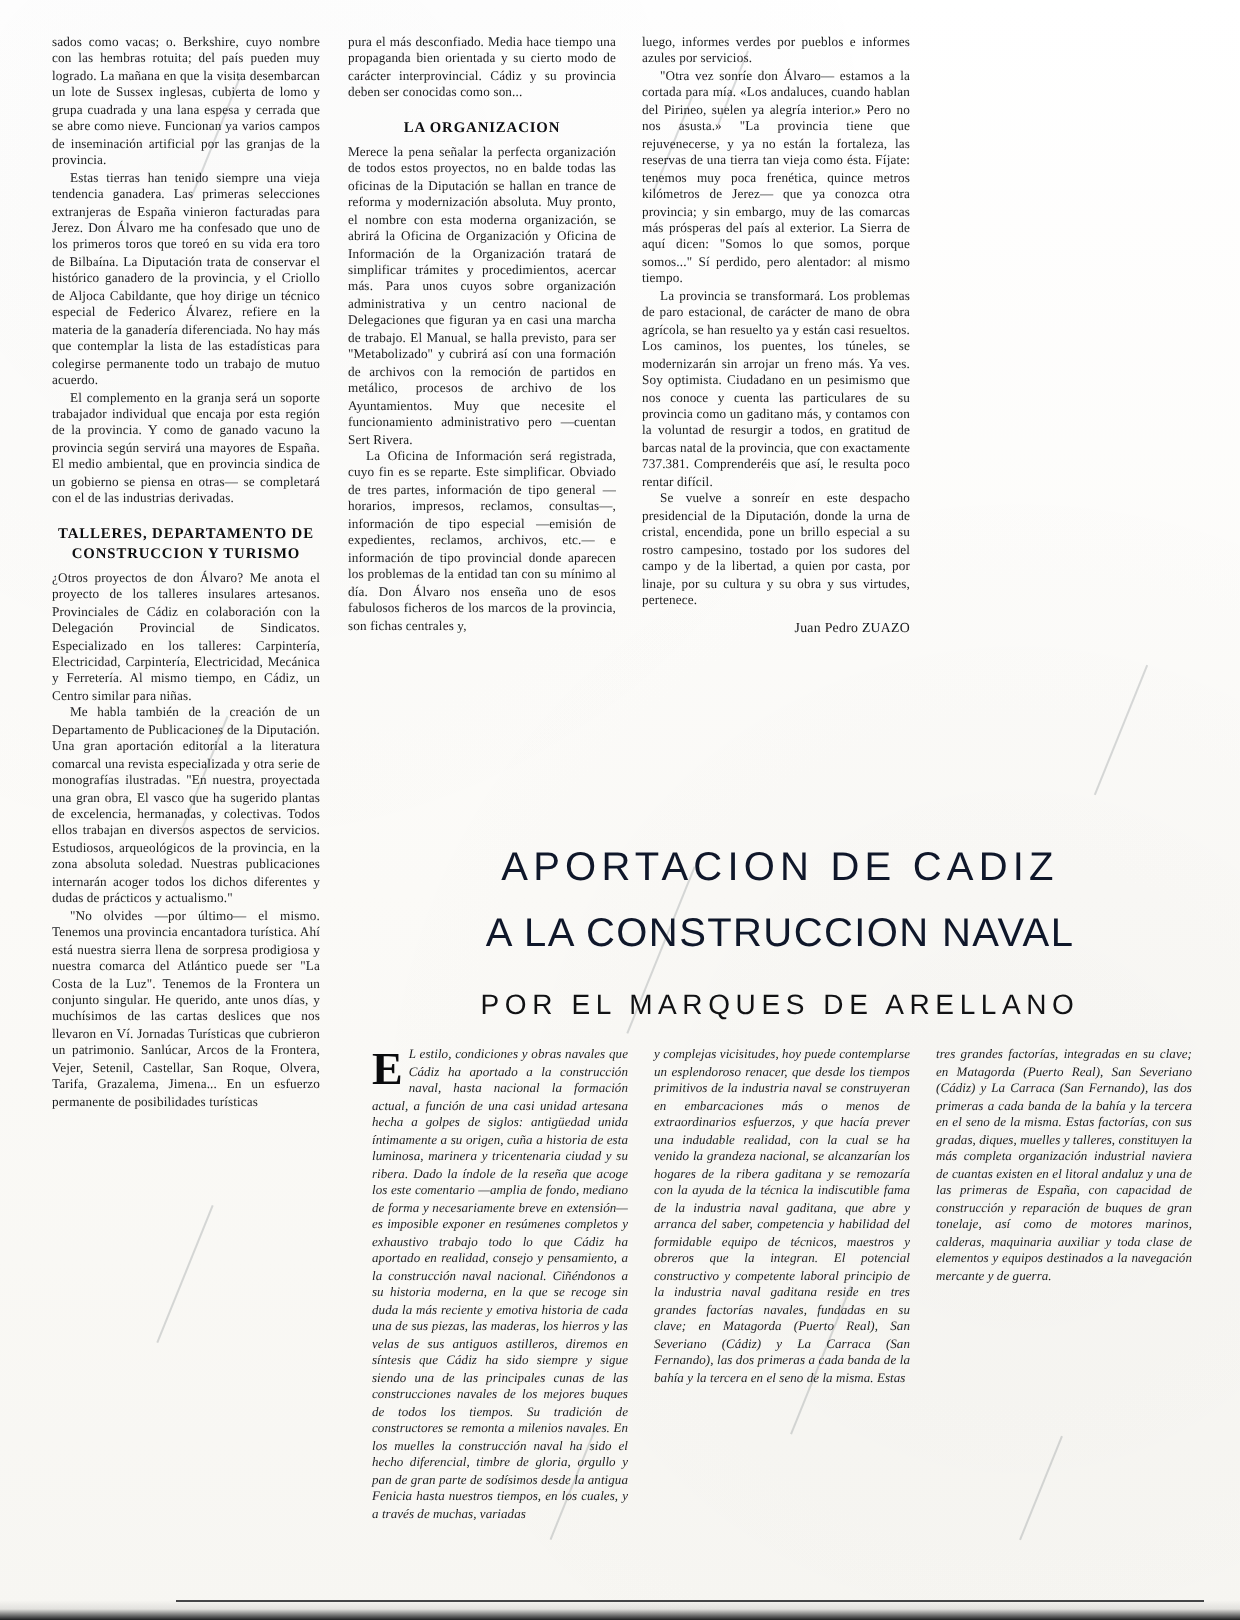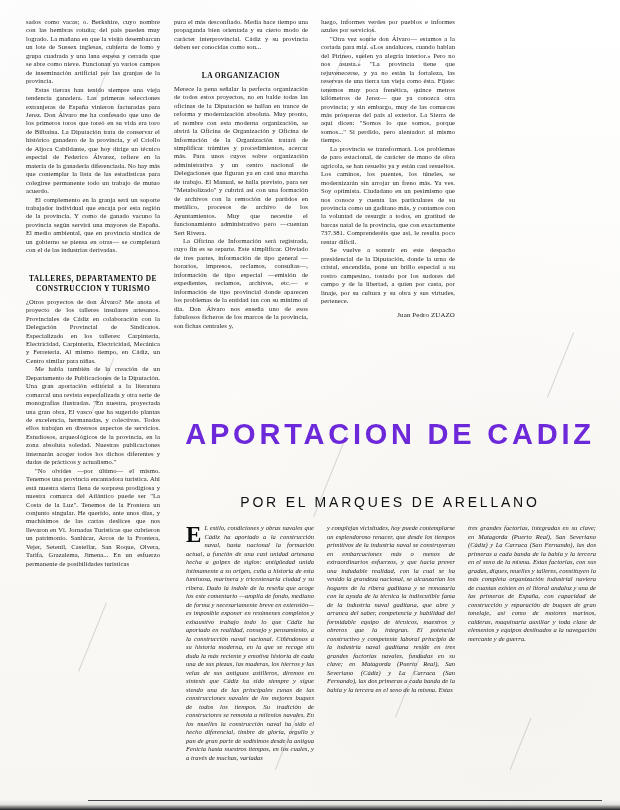--- a/index.html
+++ b/index.html
@@ -64,21 +64,21 @@
     margin: 0;
   }
   .body-text + .body-text { text-indent: 9px; }
 
   .sec-head {
     font-size: 7.4px;
     line-height: 10px;
     font-weight: bold;
     text-align: center;
     letter-spacing: 0.06em;
-    margin: 19px 0 4px 0;
+    margin: 7px 0 4px 0;
     color: #0d0e10;
   }
   .sec-head.two-line { }
 
   .byline-sign {
     font-size: 6.9px;
     line-height: 9px;
     text-align: right;
     margin-top: 5px;
     color: #141517;
@@ -88,25 +88,25 @@
   
   #headline-block {
     position: absolute;
     left: 182px;
     top: 418px;
     width: 416px;
     text-align: center;
   }
   .hl-line {
     font-family: "Liberation Sans", "DejaVu Sans", sans-serif;
-    font-weight: 700;
-    font-size: 29px;
+    font-weight: 400;
+    font-size: 20px;
     line-height: 33px;
     letter-spacing: 0.055em;
-    color: #6d28d9;
+    color: #0f172a;
     white-space: nowrap;
   }
   .hl-line.l1 { letter-spacing: 0.13em; }
   .hl-line.l2 { letter-spacing: 0.035em; }
 
   #author-line {
     position: absolute;
     left: 182px;
     top: 494px;
     width: 416px;
@@ -233,20 +233,21 @@
       <p class="body-text">"Otra vez sonríe don Álvaro— estamos a la cortada para mía. «Los andaluces, cuando hablan del Pirineo, suelen ya alegría interior.» Pero no nos asusta.» "La provincia tiene que rejuvenecerse, y ya no están la fortaleza, las reservas de una tierra tan vieja como ésta. Fíjate: tenemos muy poca frenética, quince metros kilómetros de Jerez— que ya conozca otra provincia; y sin embargo, muy de las comarcas más prósperas del país al exterior. La Sierra de aquí dicen: "Somos lo que somos, porque somos..." Sí perdido, pero alentador: al mismo tiempo.</p>
       <p class="body-text">La provincia se transformará. Los problemas de paro estacional, de carácter de mano de obra agrícola, se han resuelto ya y están casi resueltos. Los caminos, los puentes, los túneles, se modernizarán sin arrojar un freno más. Ya ves. Soy optimista. Ciudadano en un pesimismo que nos conoce y cuenta las particulares de su provincia como un gaditano más, y contamos con la voluntad de resurgir a todos, en gratitud de barcas natal de la provincia, que con exactamente 737.381. Comprenderéis que así, le resulta poco rentar difícil.</p>
       <p class="body-text">Se vuelve a sonreír en este despacho presidencial de la Diputación, donde la urna de cristal, encendida, pone un brillo especial a su rostro campesino, tostado por los sudores del campo y de la libertad, a quien por casta, por linaje, por su cultura y su obra y sus virtudes, pertenece.</p>
       <div class="byline-sign">Juan Pedro ZUAZO</div>
     </div>
 
   </div>
 
   <div id="headline-block">
     <div class="hl-line l1">APORTACION DE CADIZ</div>
+    <div class="hl-line l2">A LA CONSTRUCCION NAVAL</div>
   </div>
 
   <div id="author-line">POR EL MARQUES DE ARELLANO</div>
 
   <div id="lower-left"></div>
 
   <div id="lower">
 
     <div class="lcol l1">
       <p class="italic-text"><span class="dropcap">E</span><span>L estilo, condiciones y obras navales que Cádiz ha aportado a la construcción naval, hasta nacional la formación actual, a función de una casi unidad artesana hecha a golpes de siglos: antigüedad unida íntimamente a su origen, cuña a historia de esta luminosa, marinera y tricentenaria ciudad y su ribera. Dado la índole de la reseña que acoge los este comentario —amplia de fondo, mediano de forma y necesariamente breve en extensión— es imposible exponer en resúmenes completos y exhaustivo trabajo todo lo que Cádiz ha aportado en realidad, consejo y pensamiento, a la construcción naval nacional. Ciñéndonos a su historia moderna, en la que se recoge sin duda la más reciente y emotiva historia de cada una de sus piezas, las maderas, los hierros y las velas de sus antiguos astilleros, diremos en síntesis que Cádiz ha sido siempre y sigue siendo una de las principales cunas de las construcciones navales de los mejores buques de todos los tiempos. Su tradición de constructores se remonta a milenios navales. En los muelles la construcción naval ha sido el hecho diferencial, timbre de gloria, orgullo y pan de gran parte de sodísimos desde la antigua Fenicia hasta nuestros tiempos, en los cuales, y a través de muchas, variadas</span></p>

